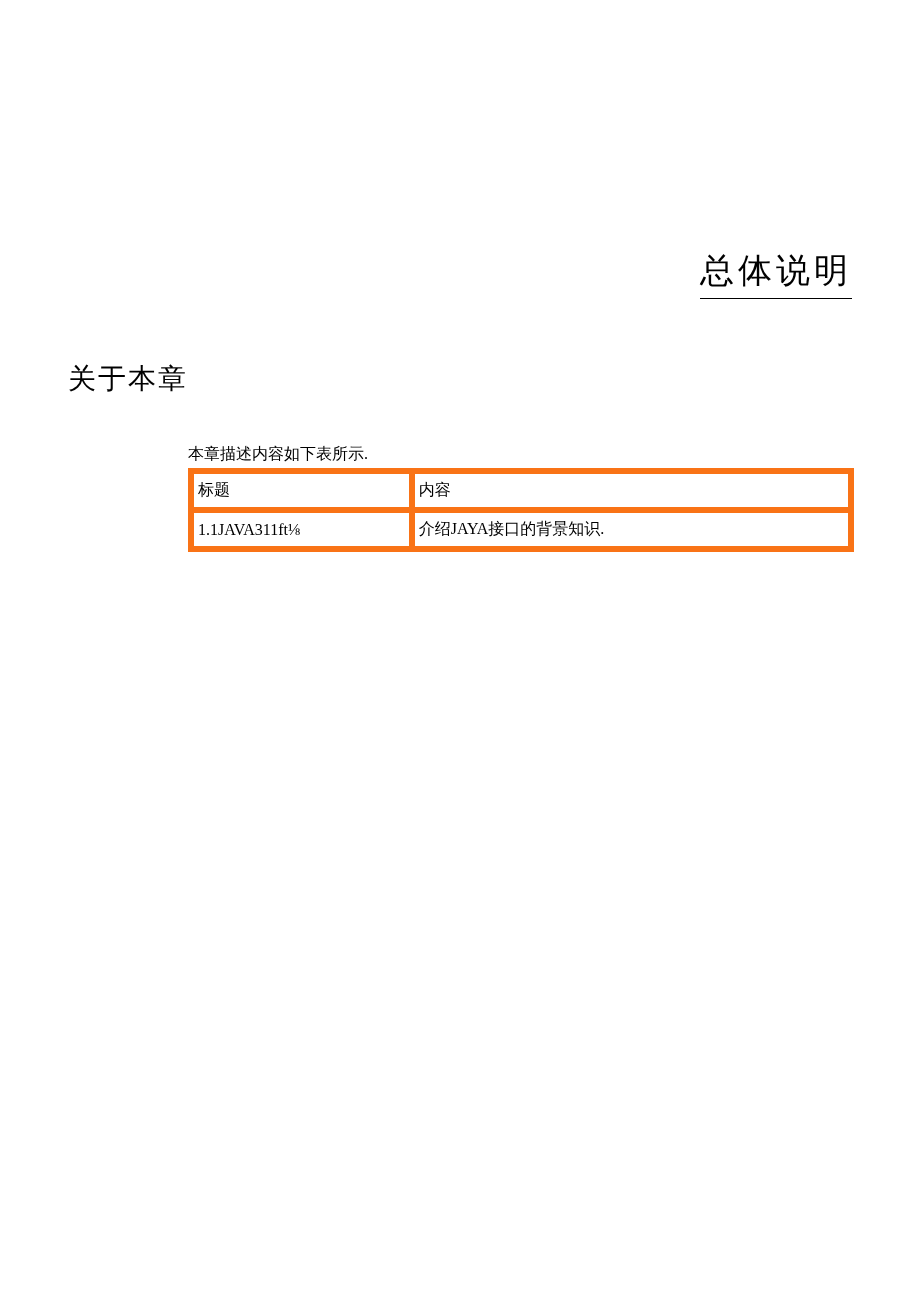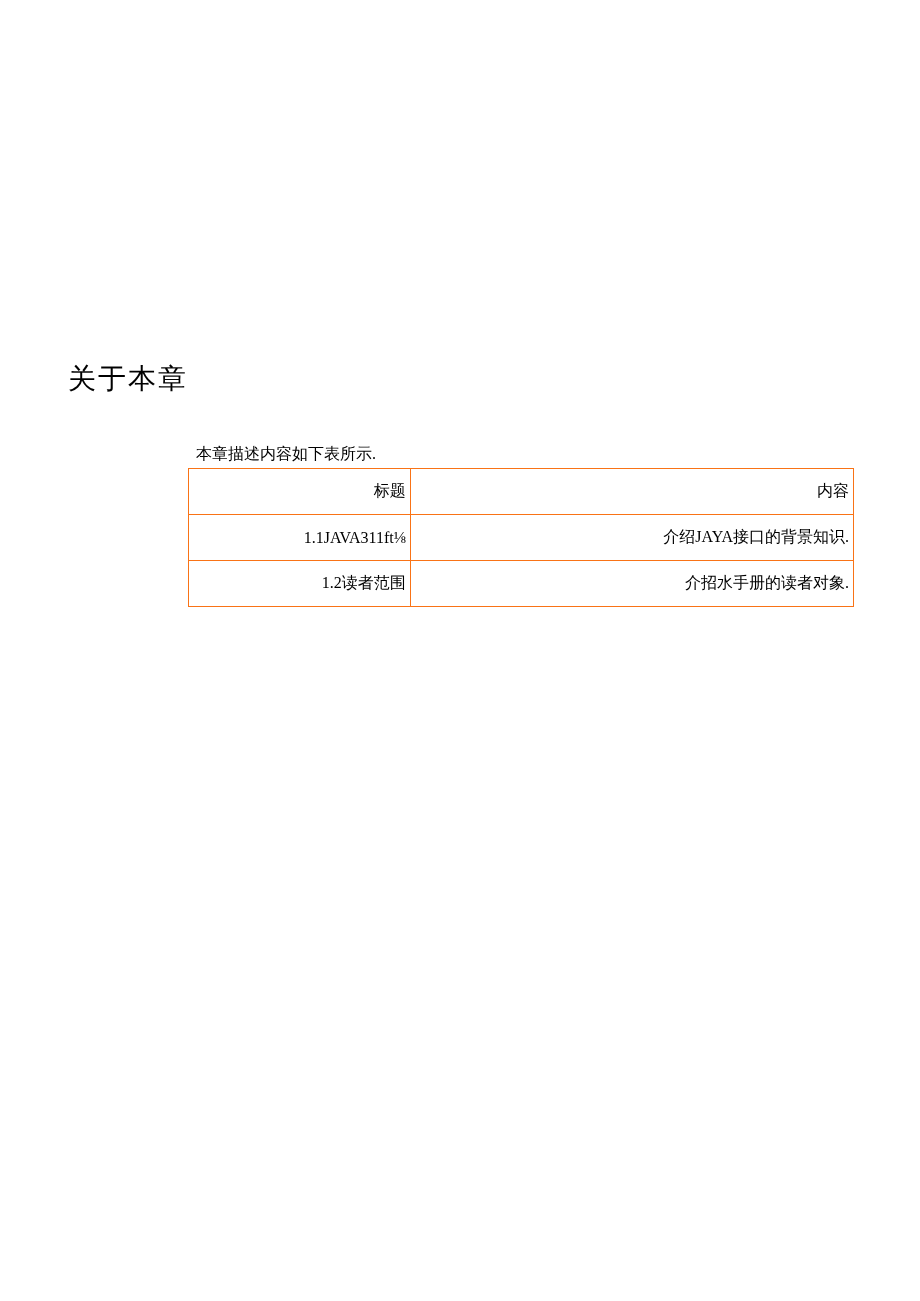--- a/index.html
+++ b/index.html
@@ -32,47 +32,48 @@
     position: absolute;
     top: 360px;
     left: 68px;
     font-size: 28px;
     letter-spacing: 2px;
     font-weight: 400;
   }
   .caption {
     position: absolute;
     top: 444px;
-    left: 196px;
+    left: 188px;
     font-size: 16px;
   }
   table {
     position: absolute;
     top: 468px;
     left: 188px;
     width: 666px;
     border-collapse: collapse;
     font-size: 16px;
   }
   th, td {
-    border: 1px solid #f97316;
-    padding: 12px 4px;
-    text-align: right;
+    border: 6px solid #f97316;
+    padding: 6px 4px;
+    text-align: left;
     font-weight: 400;
     vertical-align: middle;
   }
   th { font-weight: 400; }
   col.c1 { width: 222px; }
   col.c2 { width: 444px; }
 </style>
 </head>
 <body>
 
 <div class="page">
 
+  <div class="title">总体说明</div>
 
   <div class="section-heading">关于本章</div>
 
   <div class="caption">本章描述内容如下表所示.</div>
 
   <table>
     <colgroup>
       <col class="c1">
         <col class="c2">
     </colgroup>
@@ -80,20 +81,16 @@
       <tr>
         <th>标题</th>
         <th>内容</th>
       </tr>
     </thead>
     <tbody>
       <tr>
         <td>1.1JAVA311ft⅛</td>
         <td>介绍JAYA接口的背景知识.</td>
       </tr>
-      <tr>
-        <td>1.2读者范围</td>
-        <td>介招水手册的读者对象.</td>
-      </tr>
     </tbody>
   </table>
 
 </div>
 
 </body></html>

